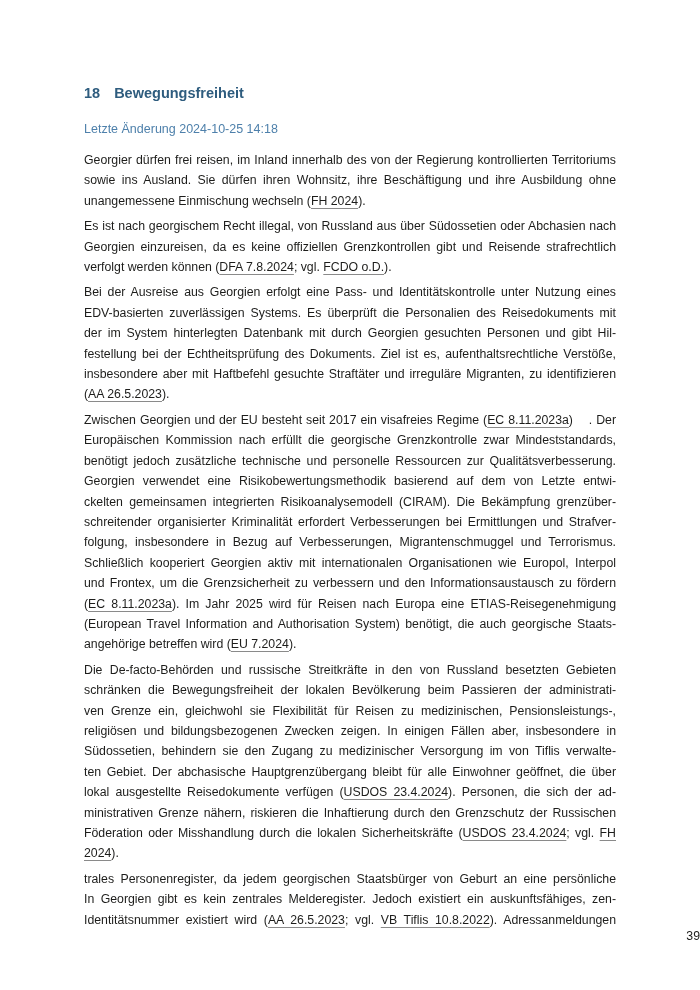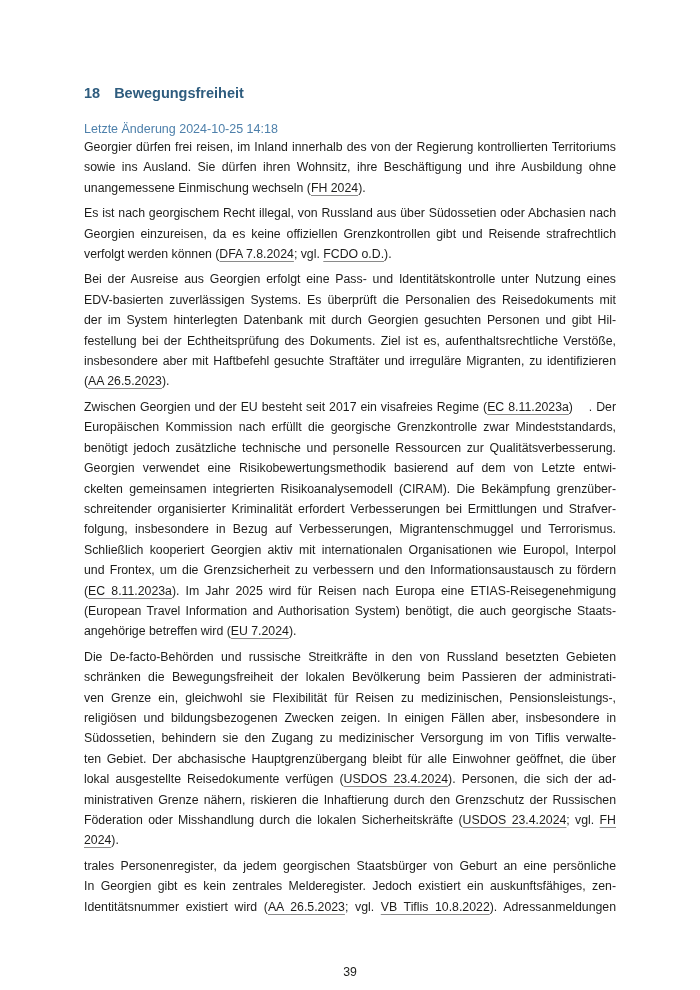--- a/index.html
+++ b/index.html
@@ -28,21 +28,21 @@
     white-space:nowrap;
   }
   .heading .num{display:inline-block;margin-right:14px;}
   .subtitle{
     color:var(--subtitle-color);
     font-size:12.5px;
     line-height:16px;
     margin-top:20px;
   }
   .doc-body{
-    margin-top:0;
+    margin-top:13px;
     font-size:12.3px;
     line-height:20.4px;
   }
   .para{margin:0 0 5px 0;}
   .line{
     text-align:justify;
     text-align-last:justify;
     white-space:normal;
     width:532px;
   }
@@ -54,22 +54,22 @@
     color:var(--text-color);
     text-decoration:underline;
     text-decoration-color:var(--link-underline);
     text-decoration-thickness:1px;
     text-underline-offset:2.5px;
     cursor:pointer;
   }
   .page-number{
     position:absolute;
     left:0;right:0;
-    top:964px;
-    text-align:center;
+    top:928px;
+    text-align:right;
     font-size:12.3px;
     line-height:16px;
     color:var(--text-color);
   }
 </style>
 </head>
 <body>
 
 <div class="page">
   <div class="heading">

